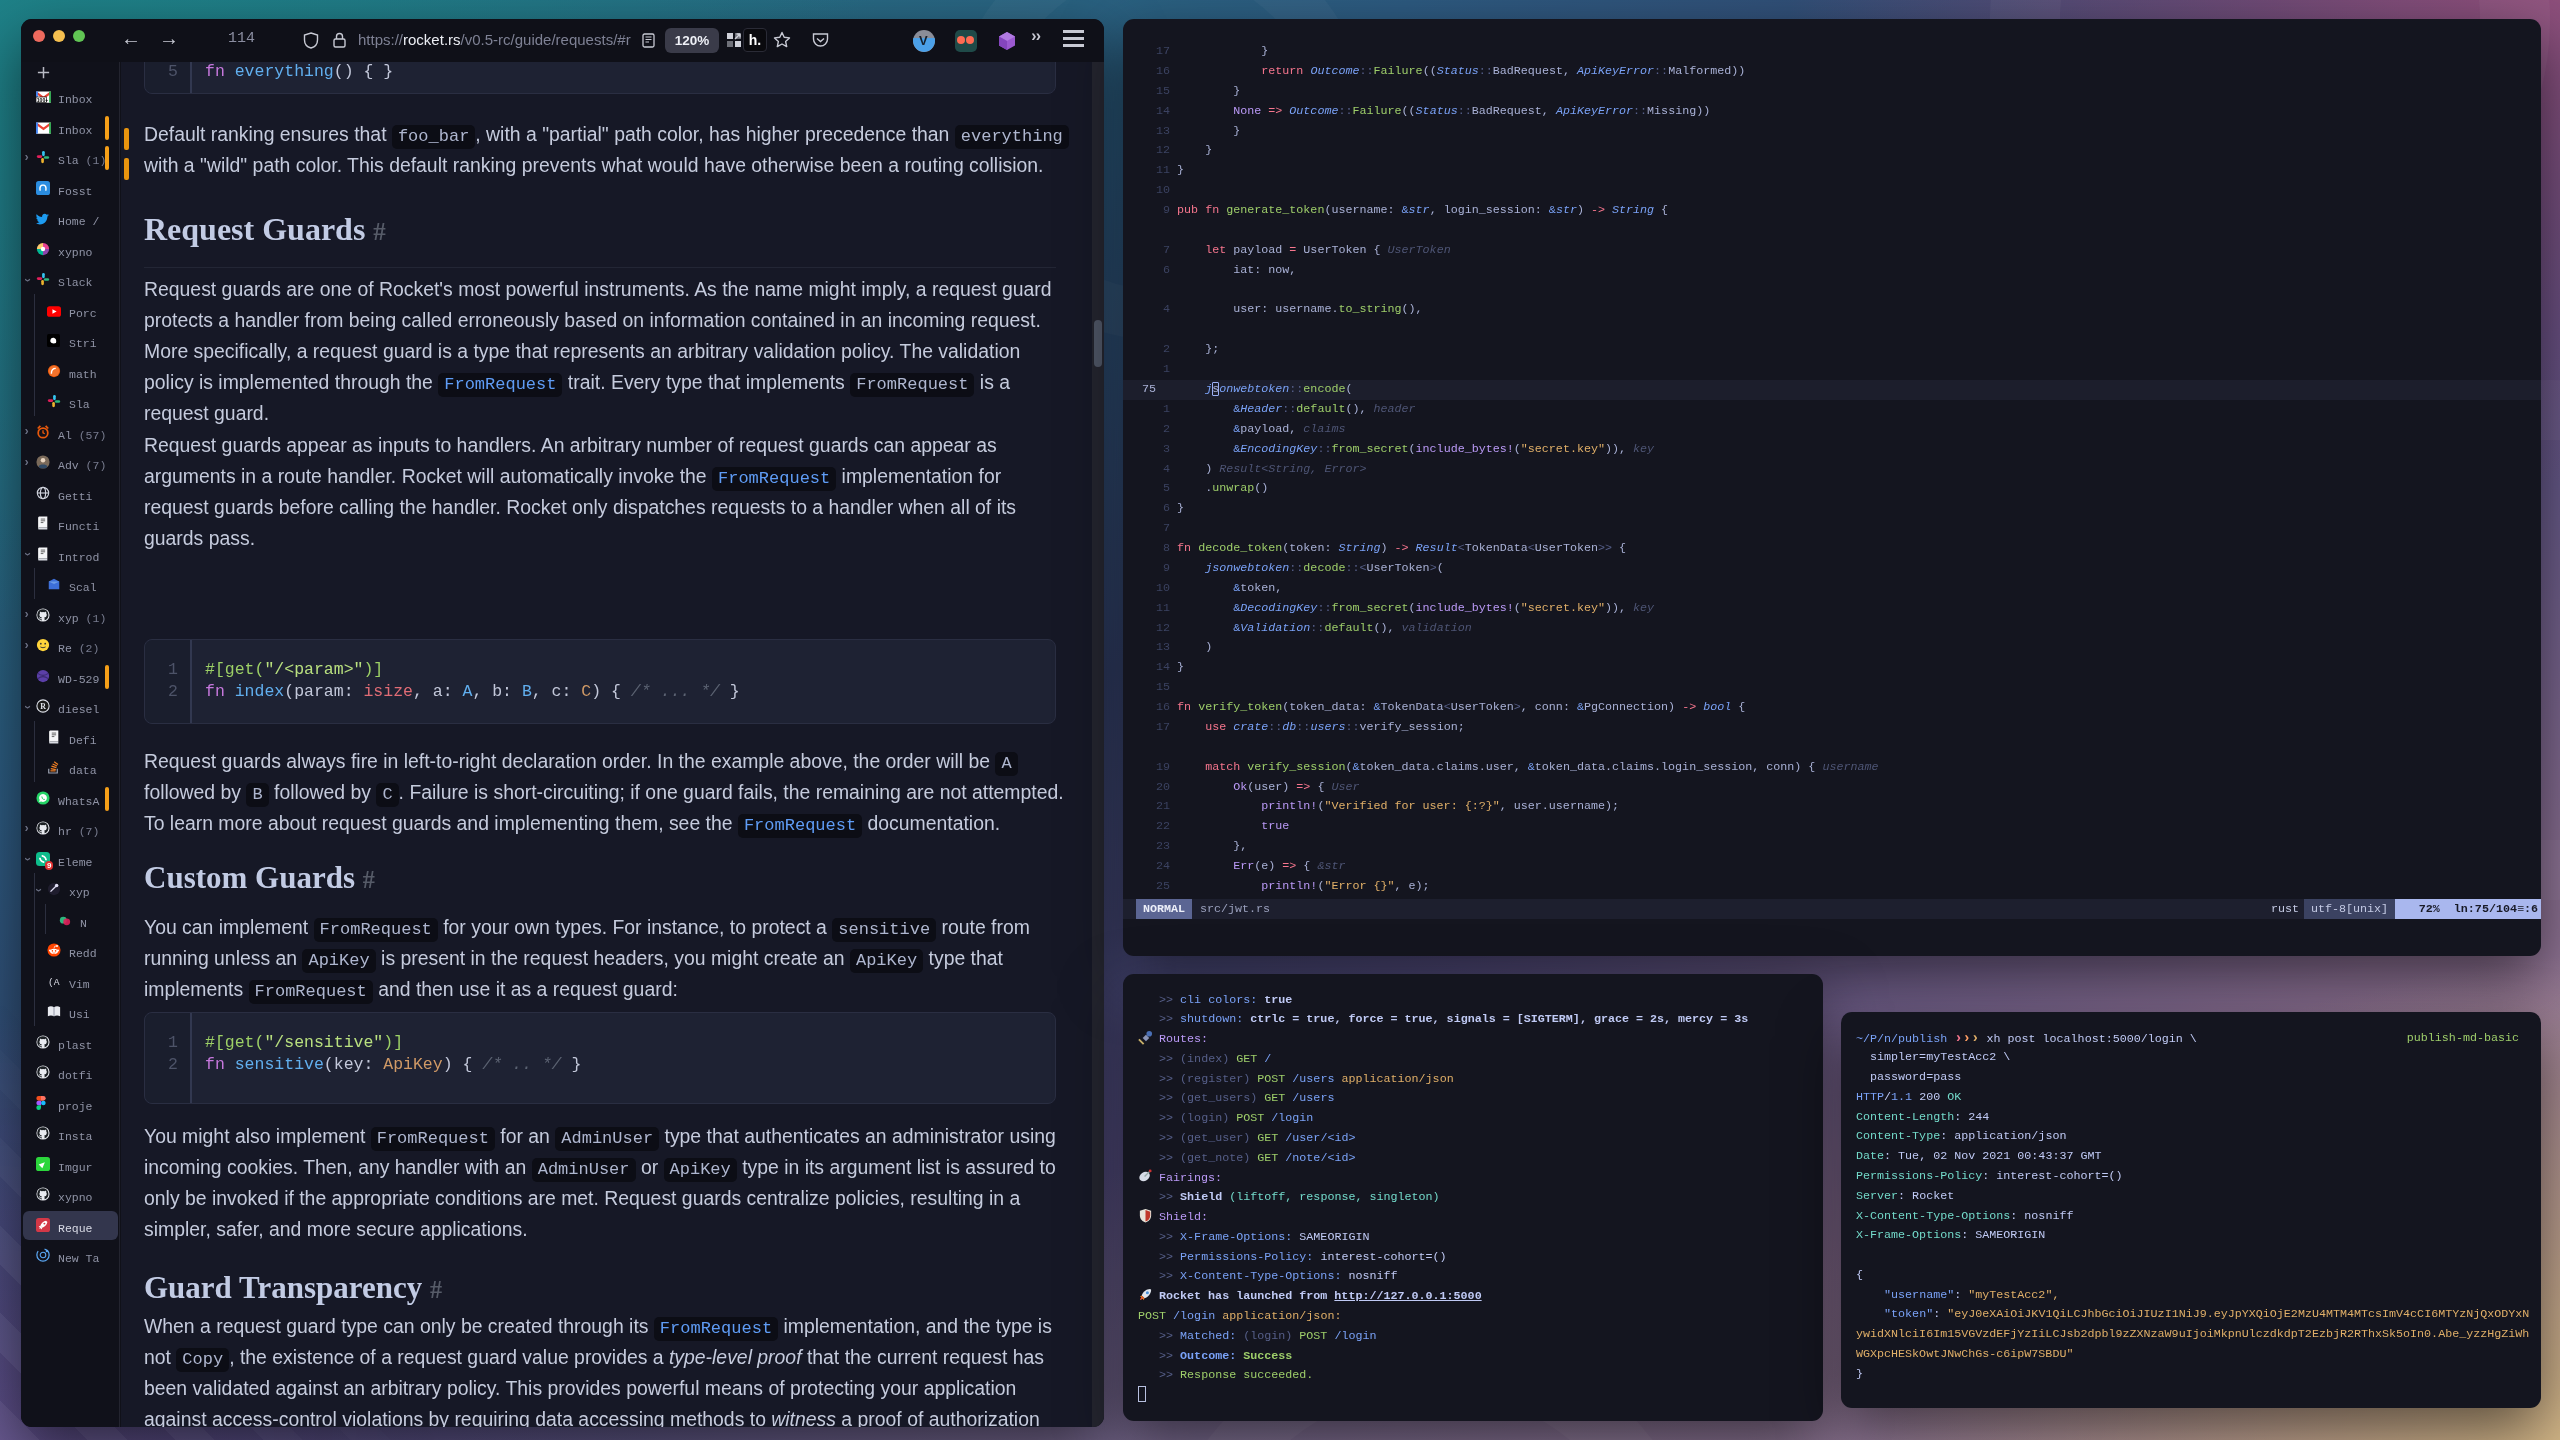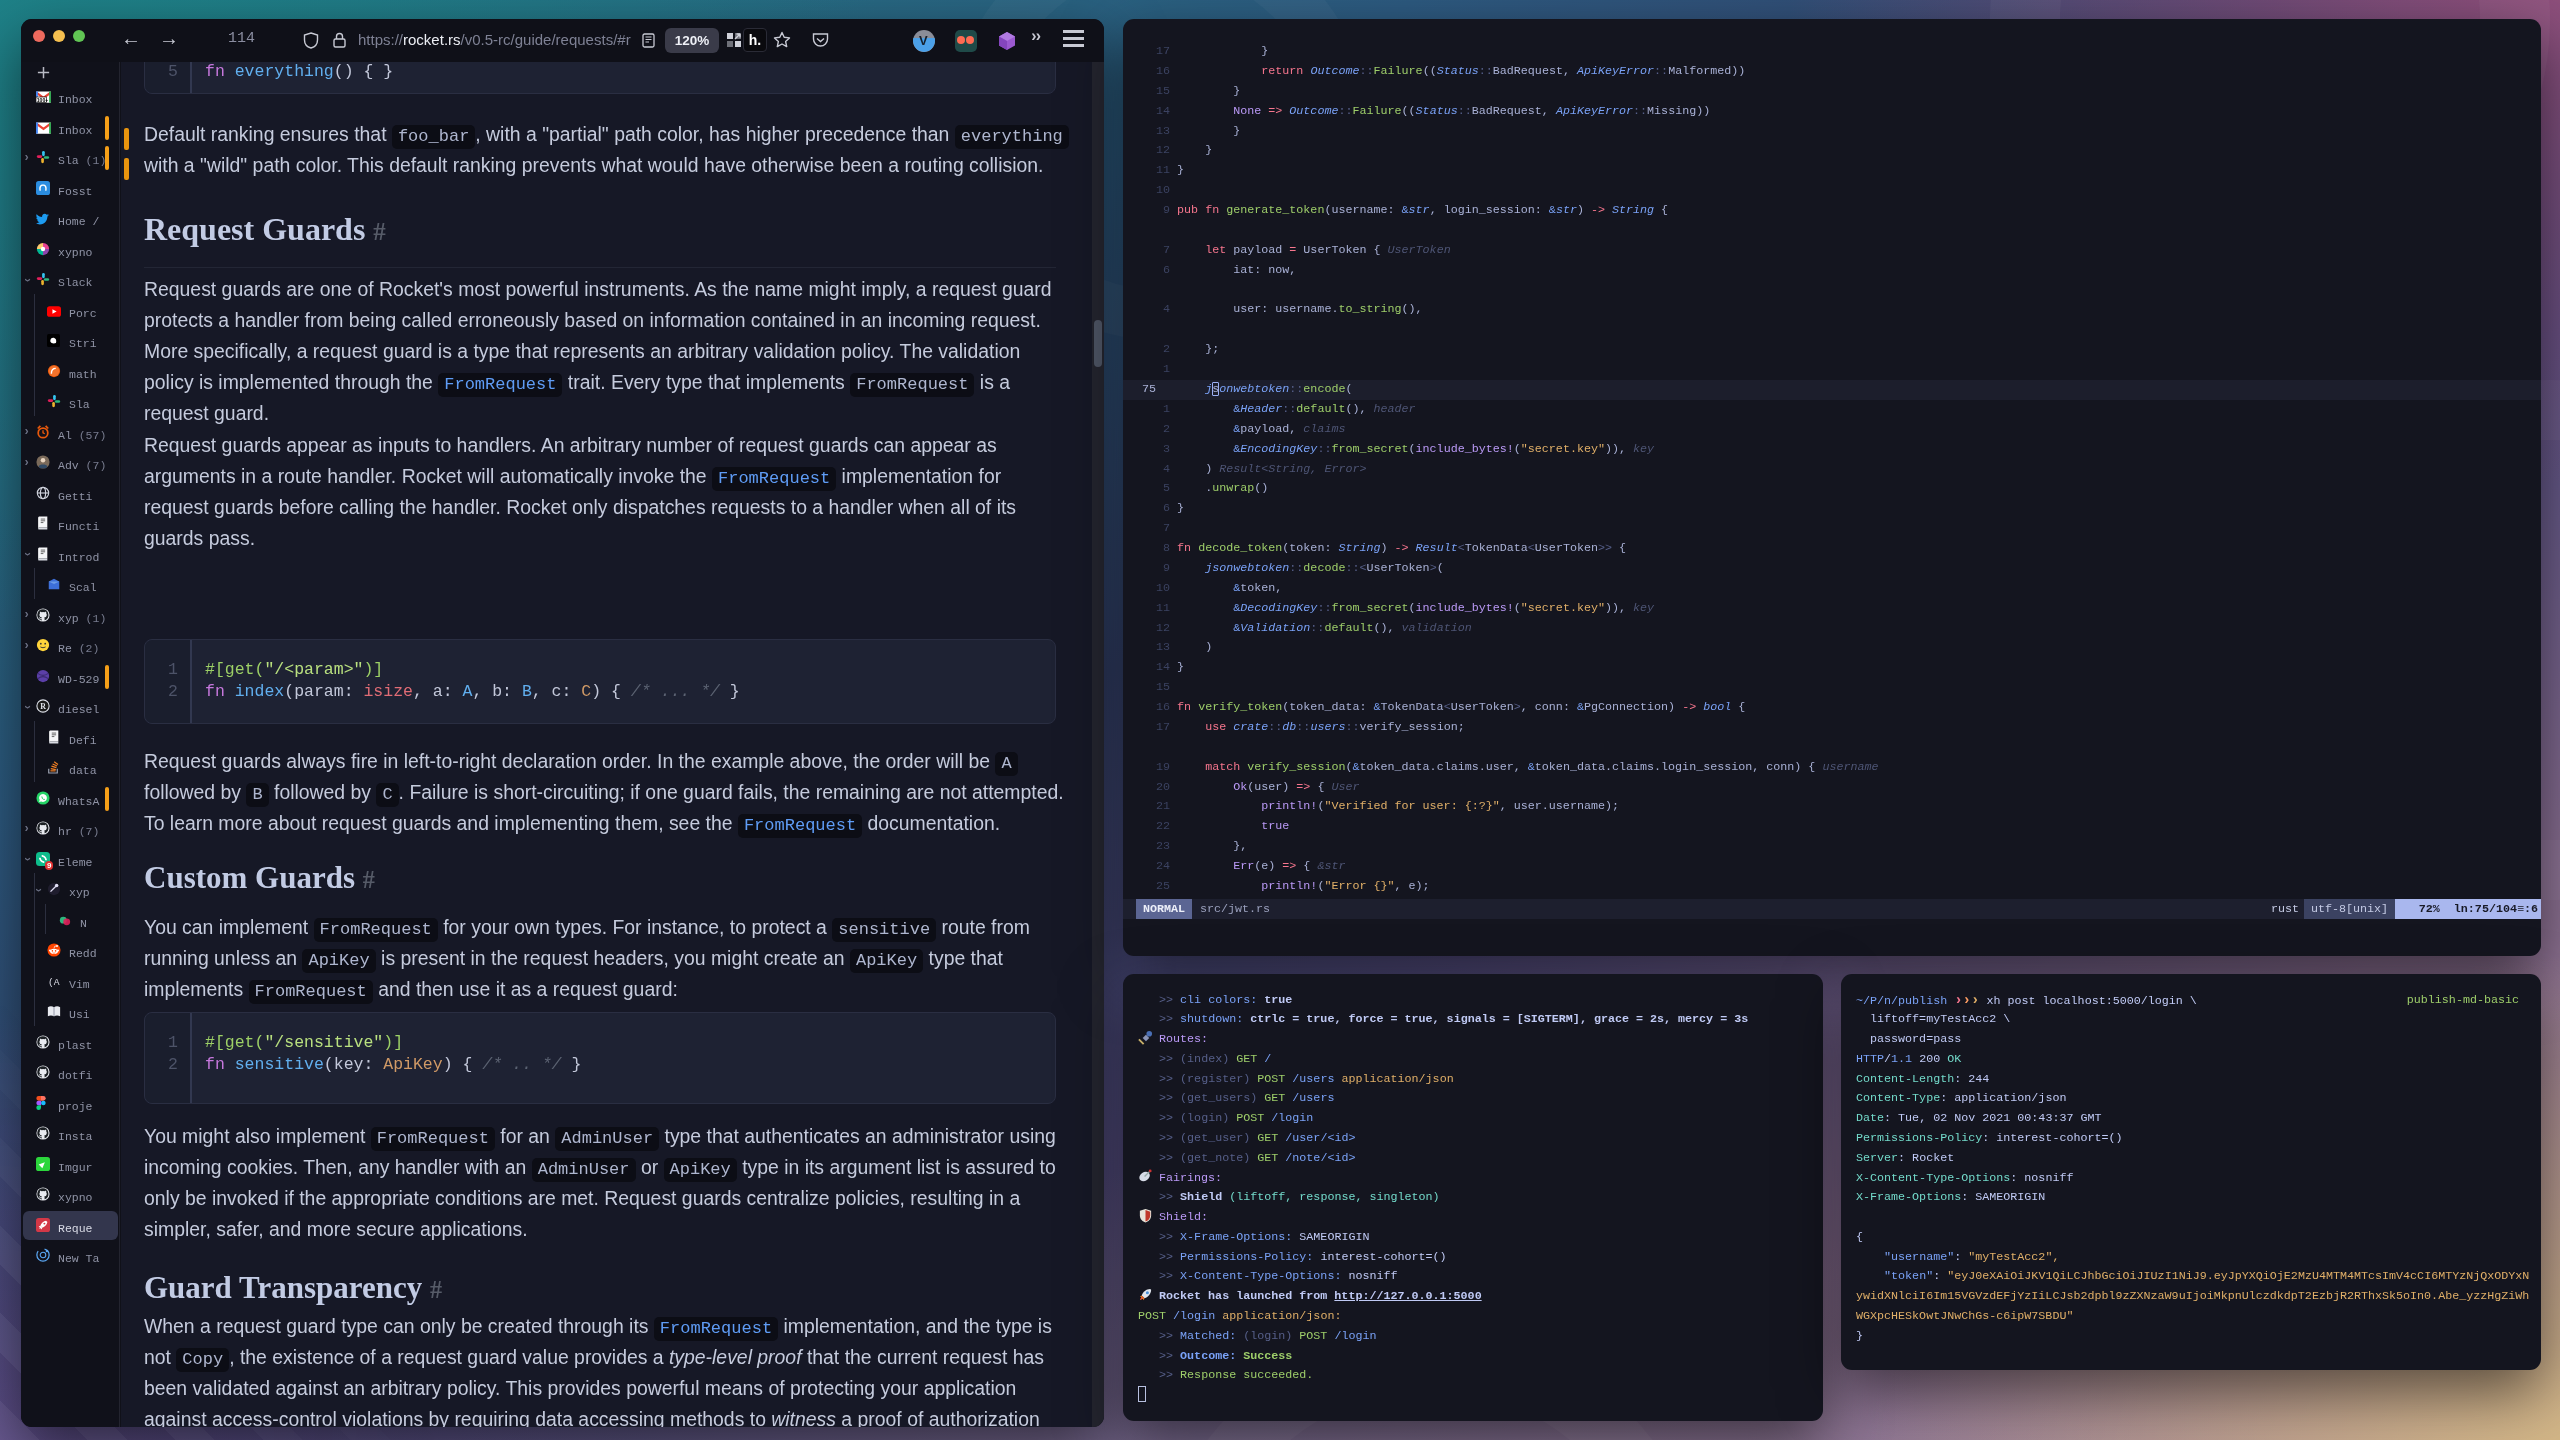--- a/index.html
+++ b/index.html
@@ -44,21 +44,21 @@
 .erow.cl{background:#1c1e2c;left:0;padding-left:12px}
 .ln{color:#3b4261} .lnc{color:#a9b1d6}
 .k{color:#f7768e} .t{color:#7aa2f7;font-style:italic} .fu{color:#9ece6a} .n{color:#bb9af7}
 .c{color:#565f89;font-style:italic} .g{color:#4e5575;font-style:italic} .p{color:#565f89}
 .s{color:#e0af68} .o{color:#e0af68} .amp{color:#7aa2f7} .mac{color:#bb9af7}
 .cur{outline:1.5px solid #9cb0f5;outline-offset:-1px;border-radius:1px}
 #estatus{position:absolute;left:0;right:0;top:880px;height:20px;background:#1d1f2e;font:11.7px/20px "Liberation Mono"}
 .seg{position:absolute;height:20px;white-space:pre}
 
 #term1{left:1123px;top:974px;width:700px;height:447px;background:#14151f}
-#term2{left:1841px;top:974px;width:700px;height:396px;background:#14151f}
+#term2{left:1841px;top:1012px;width:700px;height:396px;background:#14151f}
 .trow{position:absolute;left:15px;right:14px;height:19.78px;font:11.7px/19.78px "Liberation Mono";white-space:pre;color:#c0caf5}
 .d{color:#565f89} .b{color:#7aa2f7} .bb{color:#7aa2f7;font-weight:bold} .w{color:#c0caf5;font-weight:bold} .wu{color:#c0caf5;font-weight:bold;text-decoration:underline}
 .m{color:#bb9af7} .gr{color:#9ece6a} .grb{color:#9ece6a;font-weight:bold} .te{color:#73daca}
 .fg{color:#c0caf5}
 .ch1{color:#f7768e;font-weight:bold;font-size:14px} .ch2{color:#ff9e64;font-weight:bold;font-size:14px} .ch3{color:#e0af68;font-weight:bold;font-size:14px}
 .rr{position:absolute;right:8px}
 .hcur{display:inline-block;width:8px;height:16px;border:1.3px solid #b8c0e0;vertical-align:-3px}
 .emo{display:inline-block;width:14px}
 </style></head><body>
 <div id="screen">
@@ -600,21 +600,21 @@
           </svg></span> <span class="w">Rocket has launched from </span><span class="wu">http://127.0.0.1:5000</span></div>
 <div class="trow" style="top:333.0px"><span class="gr">POST </span><span class="b">/login </span><span class="o">application/json:</span></div>
 <div class="trow" style="top:352.8px"><span class="d">   &gt;&gt; </span><span class="b">Matched: </span><span class="d">(login) </span><span class="gr">POST </span><span class="b">/login</span></div>
 <div class="trow" style="top:372.5px"><span class="d">   &gt;&gt; </span><span class="bb">Outcome: </span><span class="grb">Success</span></div>
 <div class="trow" style="top:392.3px"><span class="d">   &gt;&gt; </span><span class="gr">Response succeeded.</span></div>
 <div class="trow" style="top:412.1px"><span class="hcur"></span></div>
 </div>
 
 <div class="win" id="term2">
 <div class="trow" style="top:16.5px"><span class="b">~/P/n/publish </span><span class="ch1">›</span><span class="ch2">›</span><span class="ch3">›</span><span class="fg"> xh post localhost:5000/login \</span><span class="rr gr">publish-md-basic</span></div>
-<div class="trow" style="top:36.3px"><span class="fg">  liftoff=myTestAcc2 \</span></div>
+<div class="trow" style="top:36.3px"><span class="fg">  simpler=myTestAcc2 \</span></div>
 <div class="trow" style="top:56.1px"><span class="fg">  password=pass</span></div>
 <div class="trow" style="top:75.8px"><span class="b">HTTP</span><span class="fg">/</span><span class="b">1.1</span><span class="fg"> 200 </span><span class="te">OK</span></div>
 <div class="trow" style="top:95.6px"><span class="te">Content-Length</span><span class="fg">: 244</span></div>
 <div class="trow" style="top:115.4px"><span class="te">Content-Type</span><span class="fg">: application/json</span></div>
 <div class="trow" style="top:135.2px"><span class="te">Date</span><span class="fg">: Tue, 02 Nov 2021 00:43:37 GMT</span></div>
 <div class="trow" style="top:155.0px"><span class="te">Permissions-Policy</span><span class="fg">: interest-cohort=()</span></div>
 <div class="trow" style="top:174.7px"><span class="te">Server</span><span class="fg">: Rocket</span></div>
 <div class="trow" style="top:194.5px"><span class="te">X-Content-Type-Options</span><span class="fg">: nosniff</span></div>
 <div class="trow" style="top:214.3px"><span class="te">X-Frame-Options</span><span class="fg">: SAMEORIGIN</span></div>
 <div class="trow" style="top:234.1px"></div>

